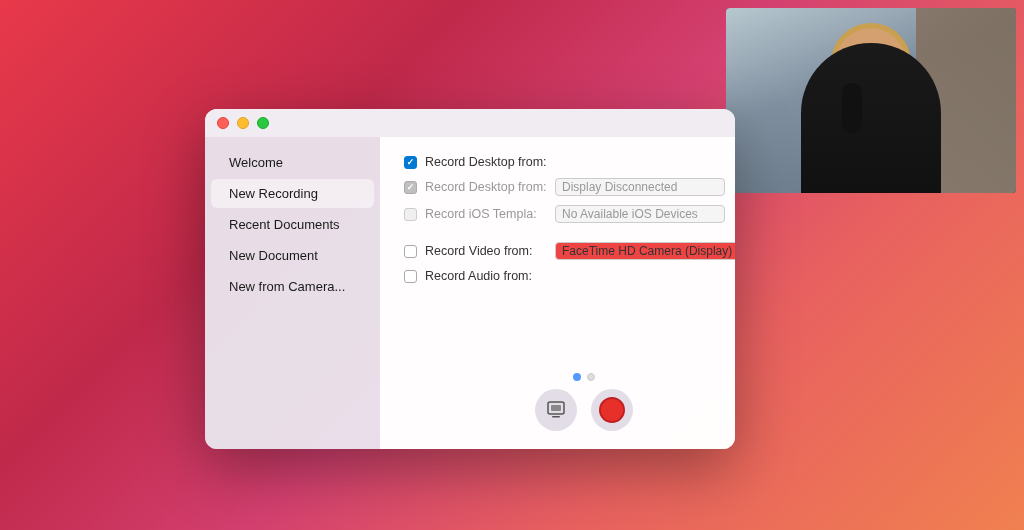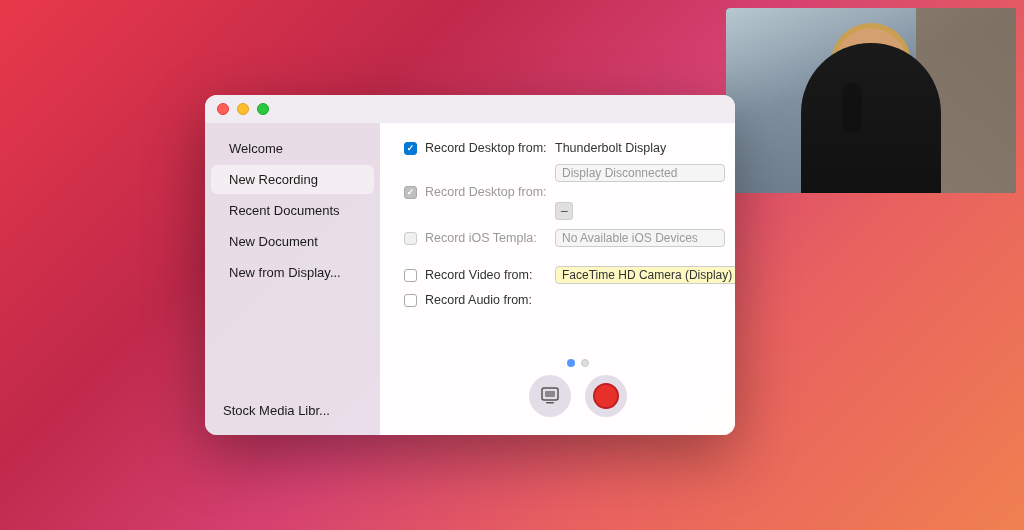--- a/index.html
+++ b/index.html
@@ -92,21 +92,21 @@
       left: 40%;
       width: 20px;
       height: 50px;
       background: #111;
       border-radius: 10px;
     }
 
     
     .app-window {
       position: absolute;
-      top: 95px;
+      top: 109px;
       left: 205px;
       width: 530px;
       height: 340px;
       background: rgba(255, 255, 255, 0.92);
       border-radius: 12px;
       box-shadow: 0 20px 60px rgba(0,0,0,0.35);
       display: flex;
       flex-direction: column;
       overflow: hidden;
     }
@@ -249,27 +249,26 @@
     .option-value {
       color: #333;
       font-size: 12.5px;
       flex: 1;
     }
 
     .select-wrapper {
       display: flex;
       align-items: flex-start;
       gap: 20px;
-      flex-direction: column;
     }
 
     .select-box {
       font-size: 12px;
       color: #333;
-      background: #fef9c3;
+      background: #ef4444;
       border: 1px solid #ccc;
       border-radius: 4px;
       padding: 1px 18px 1px 6px;
       appearance: none;
       position: relative;
       min-width: 170px;
     }
 
     .select-box.disabled {
       color: #999;
@@ -397,32 +396,30 @@
     <div class="traffic-light traffic-maximize"></div>
   </div>
 
   <div class="window-content">
 
     <div class="sidebar">
       <div class="sidebar-item">Welcome</div>
       <div class="sidebar-item active">New Recording</div>
       <div class="sidebar-item">Recent Documents</div>
       <div class="sidebar-item">New Document</div>
-      <div class="sidebar-item">New from Display...</div>
+      <div class="sidebar-item">New from Camera...</div>
       <div class="sidebar-spacer"></div>
-      <div class="sidebar-bottom">Stock Media Libr...</div>
     </div>
 
     <div class="main-content">
       <div class="options-section">
 
         <div class="option-row">
           <div class="checkbox checked"></div>
           <span class="option-label">Record Desktop from:</span>
-          <span class="option-value">Thunderbolt Display</span>
         </div>
 
         <div class="option-row">
           <div class="checkbox checked disabled"></div>
           <span class="option-label disabled">Record Desktop from:</span>
           <div class="select-wrapper">
             <select class="select-box disabled">
               <option>Display Disconnected</option>
             </select>
             <div class="minus-btn">−</div>

